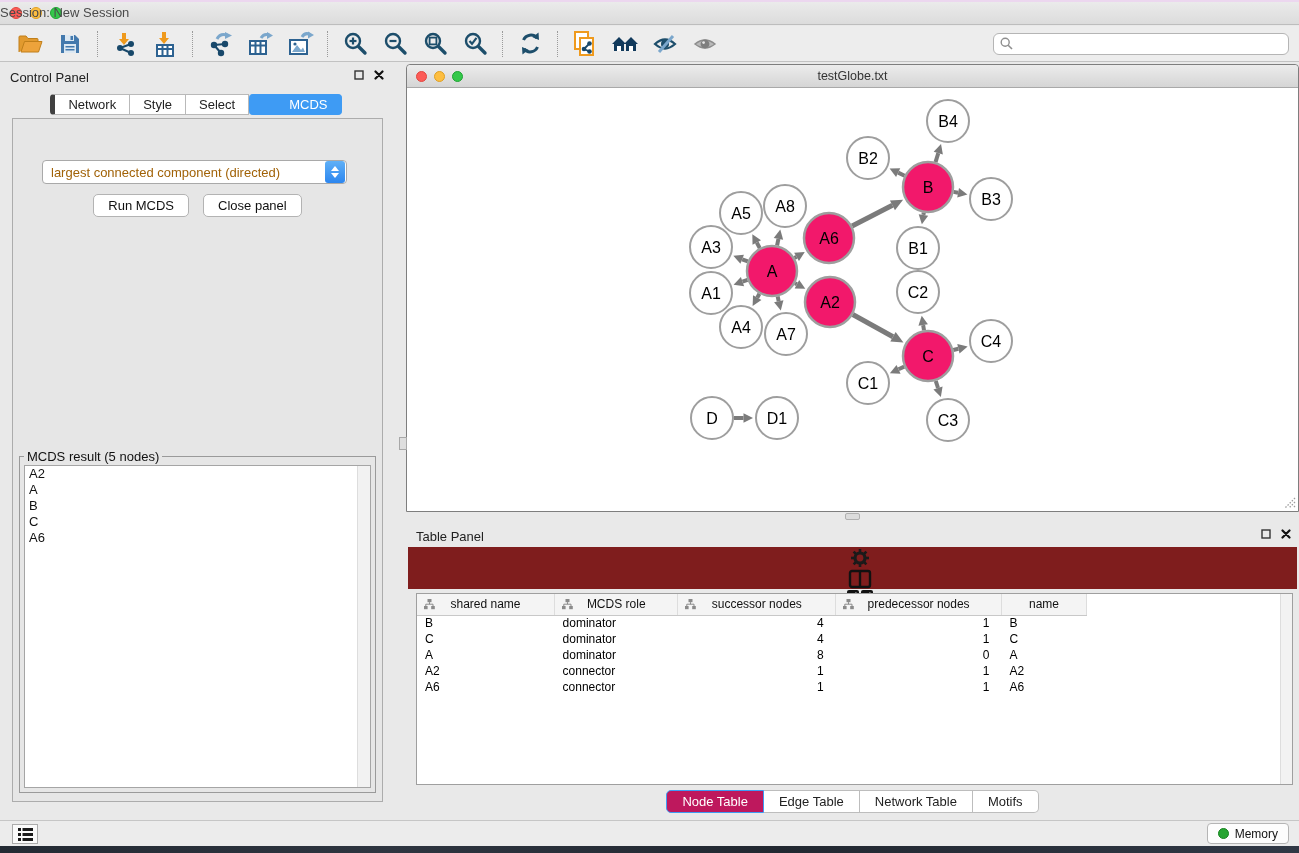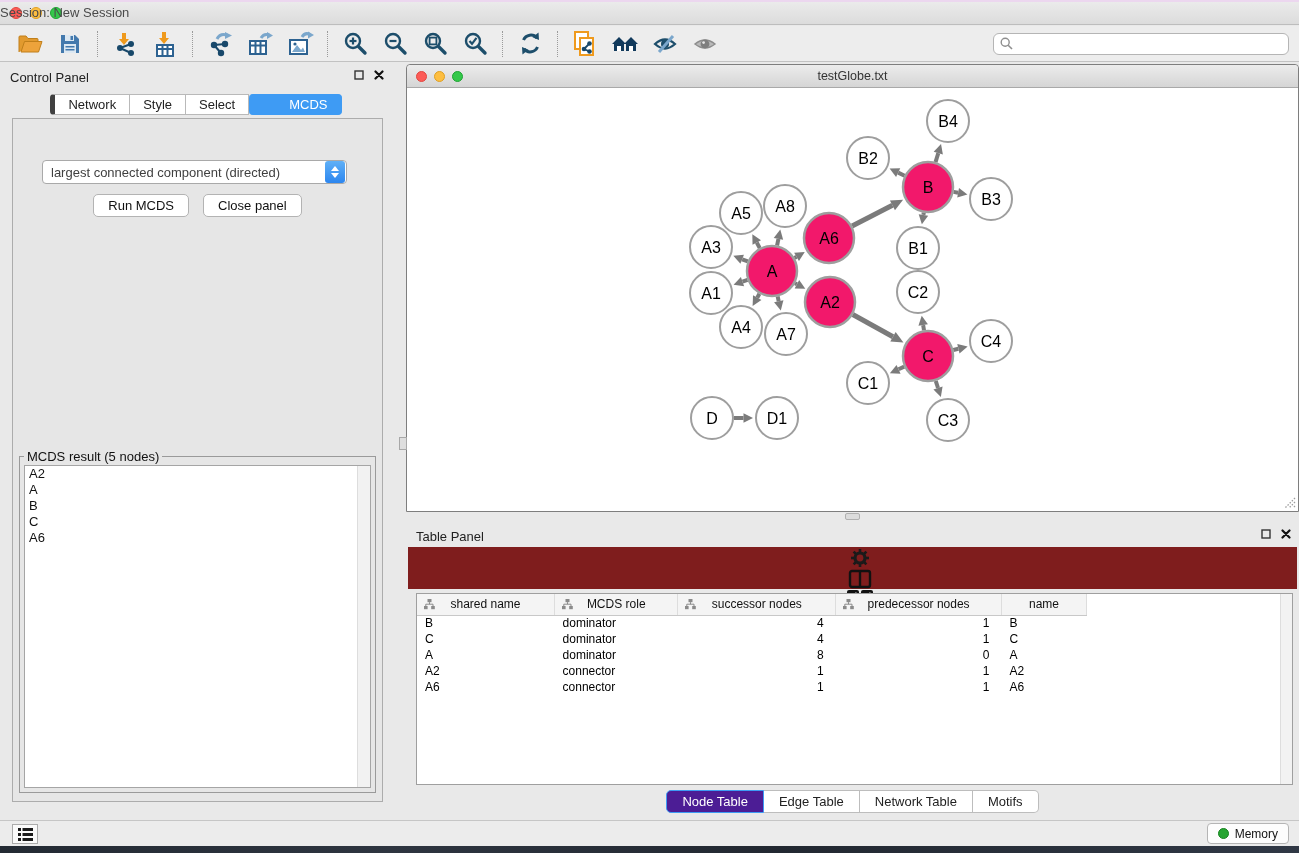--- a/index.html
+++ b/index.html
@@ -49,21 +49,21 @@
     border-left:none; color:#222; height:21px; display:flex; align-items:center; }
   .seg:first-child { border-left:5px solid #404040; border-radius:4px 0 0 4px; }
   .seg:last-child { border-radius:0 4px 4px 0; }
   .seg.active { background:#3e9bf4; color:#fff; border-color:#3e9bf4; border-radius:4px;padding-left:40px; }
 
   .ctrl-body { position:absolute; left:12px; right:9px; top:56px; bottom:18px;
     border:1px solid #acacac; background:#e6e6e6; }
   .opt-label { position:absolute; top:18px; left:0; right:0; text-align:center; font-size:13px; color:#111; }
   .combo { position:absolute; left:29px; right:35px; top:41px; height:24px; background:#fff;
     border:1px solid #a9a9a9; border-radius:4px; display:flex; align-items:center; }
-  .combo .combo-text { flex:1; font-size:13px; padding-left:8px; color:#404040;
+  .combo .combo-text { flex:1; font-size:13px; padding-left:8px; color:#a16207;
     white-space:nowrap; overflow:hidden; }
   .combo .stepper { width:20px; height:22px; background:linear-gradient(#5fb0f7,#2c86ef);
     border-radius:3px; margin-right:1px; display:flex; flex-direction:column;
     align-items:center; justify-content:center; gap:2px; }
   .stepper .up { width:0; height:0; border-left:4px solid transparent; border-right:4px solid transparent; border-bottom:5px solid #fff; }
   .stepper .down { width:0; height:0; border-left:4px solid transparent; border-right:4px solid transparent; border-top:5px solid #fff; }
   .btn-row { position:absolute; top:75px; left:0; right:0; display:flex; justify-content:center; gap:14px; }
   .mac-btn { background:#fff; border:1px solid #b3b3b3; border-radius:5px; font-size:13px;
     padding:3px 14px; color:#111; min-width:94px; text-align:center; }
 
@@ -111,21 +111,21 @@
   .ntable th:nth-child(1){ width:136px; } .ntable th:nth-child(2){ width:122px; }
   .ntable th:nth-child(3){ width:156px; } .ntable th:nth-child(4){ width:164px; }
   .ntable th:nth-child(5){ width:84px; border-right:1px solid #ddd; }
   .ntable td:nth-child(3), .ntable td:nth-child(4) { text-align:right; padding-right:12px; }
 
   .tp-tabs { position:absolute; left:0; right:0; bottom:7px; display:flex; justify-content:center; }
   .btab { font-size:13px; padding:3px 15px; background:#fff; border:1px solid #bdbdbd;
     border-left:none; color:#222; }
   .btab:first-child { border-left:1px solid #bdbdbd; border-radius:5px 0 0 5px; }
   .btab:last-child { border-radius:0 5px 5px 0; }
-  .btab.active { background:#4c1d95; color:#fff; border-color:#3e9bf4; border-radius:5px 0 0 5px; }
+  .btab.active { background:#be185d; color:#fff; border-color:#3e9bf4; border-radius:5px 0 0 5px; }
 
   
   .statusbar { position:absolute; left:0; right:0; bottom:0; height:26px; background:#ececec;
     border-top:1px solid #c6c6c6; }
   .list-btn { position:absolute; left:12px; top:3px; width:26px; height:20px; background:#fafafa;
     border:1px solid #ababab; display:flex; align-items:center; justify-content:center; }
   .memory-btn { position:absolute; right:10px; top:2px; height:21px; background:#fdfdfd;
     border:1px solid #b5b5b5; border-radius:4px; display:flex; align-items:center; gap:6px;
     padding:0 10px; font-size:12px; color:#111; }
   .memory-dot { width:11px; height:11px; border-radius:50%; background:#26a532; border:1px solid #16831f; }

